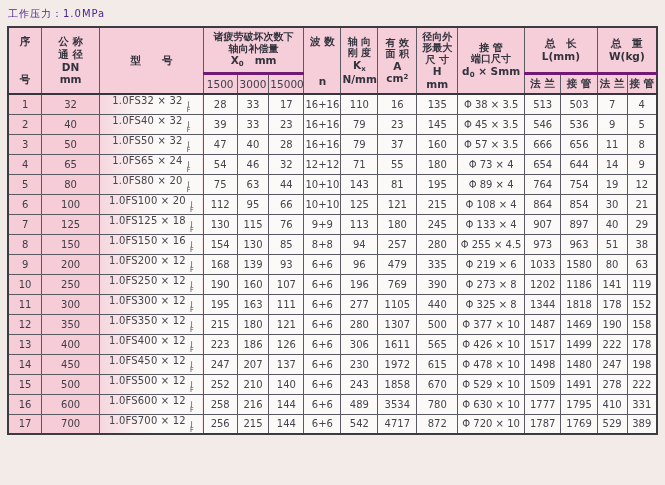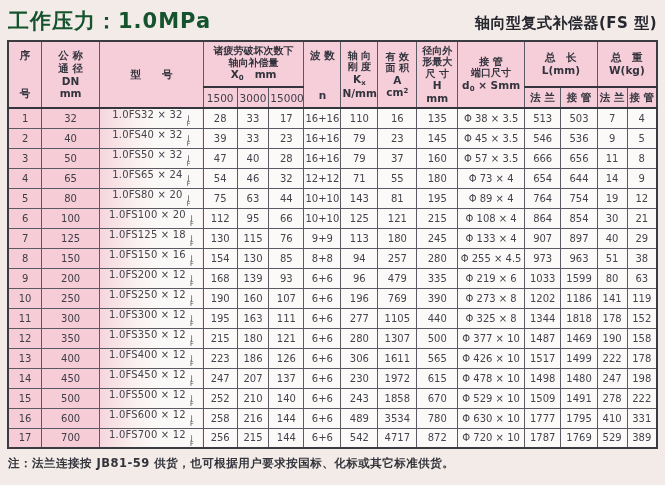--- a/index.html
+++ b/index.html
@@ -6,35 +6,35 @@
   body {
     width:665px; height:485px;
     background:#f2ebe7;
     font-family:"DejaVu Sans", sans-serif;
     color:#3e3e48;
     -webkit-font-smoothing:antialiased;
   }
   .page { padding:5px 7px 0 7px; box-sizing:border-box; }
 
   .titlebar { display:flex; justify-content:space-between; align-items:baseline; padding:2px 1px 5px 1px; }
-  .title-left  { font-size:21px; font-weight:bold; color:#14532d; letter-spacing:1px; }
+  .title-left  { font-size:10px; font-weight:normal; color:#4c1d95; letter-spacing:1px; }
   .title-right { font-size:15px; font-weight:bold; color:#26262e; letter-spacing:0.5px; }
 
   table.spec {
     width:100%; border-collapse:collapse; table-layout:fixed;
     background:#fbfaf9; border:2px solid #3b3b42;
   }
   .spec th, .spec td {
     border:1px solid #5a5a63;
     text-align:center; vertical-align:middle;
     overflow:hidden; padding:0 1px; box-sizing:border-box;
   }
   thead th { background:#f6ced9; font-weight:bold; color:#33333d; }
   tr.h1 th { height:46px; font-size:10.5px; }
-  tr.h2 th { height:21px; font-size:10.5px; border-top:1px solid #701a75; }
+  tr.h2 th { height:21px; font-size:10.5px; border-top:3px solid #701a75; }
   tr.h2 th.num { font-weight:normal; color:#3e3e48; }
   thead tr.h2 th, thead tr.h1 th { border-bottom:2px solid #35353d; }
 
   .vlines { white-space:pre-line; line-height:1.22; display:block; }
   .vlines.small { font-size:10px; line-height:1.15; }
   .spread { display:flex; flex-direction:column; justify-content:space-between; align-items:center; height:62px; padding:5px 0; box-sizing:border-box; }
   .sym { font-weight:bold; font-size:10.5px; }
   sub { font-size:7px; vertical-align:-2px; }
   sup { font-size:7px; vertical-align:3px; }
 
@@ -51,21 +51,20 @@
         font-size:6.5px; line-height:6px; margin-left:4px; vertical-align:-2px; }
 
   .note { padding:7px 1px 0 1px; font-size:11.5px; font-weight:bold; color:#33333b; letter-spacing:0.5px; }
 </style>
 </head>
 <body>
 
 <div class="page">
   <div class="titlebar">
     <div class="title-left">工作压力：1.0MPa</div>
-    <div class="title-right">轴向型复式补偿器(FS 型)</div>
   </div>
 
   <table class="spec">
     <colgroup>
       <col style="width:5.2%">
         <col style="width:8.9%">
         <col style="width:16%">
       <col style="width:5.2%">
         <col style="width:4.9%">
         <col style="width:5.4%">
@@ -308,21 +307,21 @@
             </span></td>
     <td>168</td>
     <td>139</td>
     <td>93</td>
     <td>6+6</td>
     <td>96</td>
     <td>479</td>
     <td>335</td>
     <td>Φ 219 × 6</td>
     <td>1033</td>
-    <td>1599</td>
+    <td>1580</td>
     <td>80</td>
     <td>63</td>
   </tr>
         <tr>
     <td class="pink">10</td>
     <td class="pink">250</td>
     <td class="model-cell"><span>1.0FS250 × 12</span><span class="jf">
               <span class="jf-top">J</span>
               <span class="jf-bot">F</span>
             </span></td>
@@ -475,14 +474,13 @@
     <td>872</td>
     <td>Φ 720 × 10</td>
     <td>1787</td>
     <td>1769</td>
     <td>529</td>
     <td>389</td>
   </tr>
       </tbody>
   </table>
 
-  <div class="note">注：法兰连接按 JB81-59 供货，也可根据用户要求按国标、化标或其它标准供货。</div>
 </div>
 
 </body></html>

